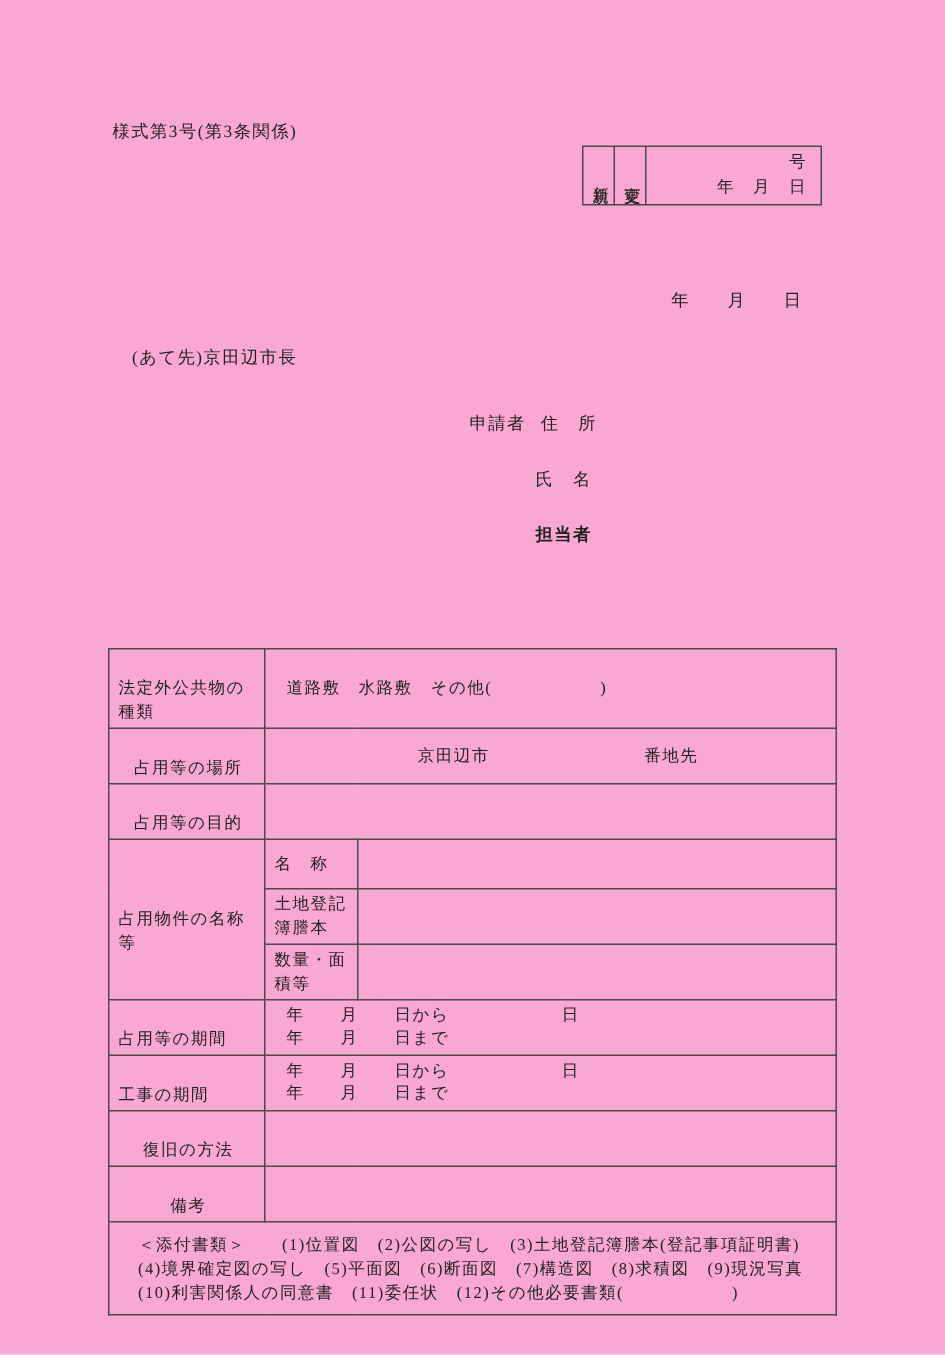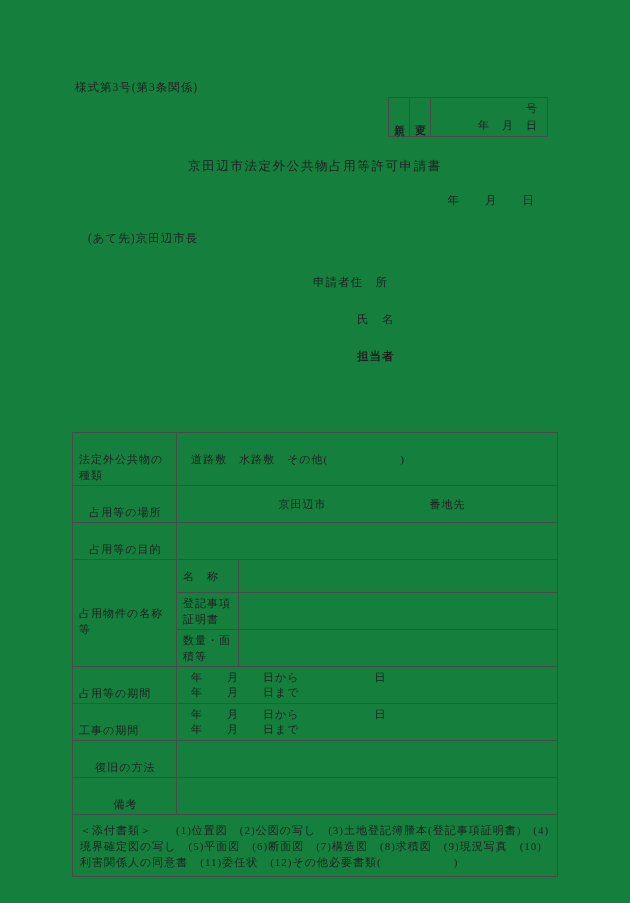--- a/index.html
+++ b/index.html
@@ -1,21 +1,21 @@
 <!DOCTYPE html>
 <html><head>
 <meta charset="utf-8">
 <style>
   * { margin:0; padding:0; box-sizing:border-box; }
   html,body { background:#e8e8e8; }
   .page {
     position:relative;
     width:630px; height:903px;
     margin:0 auto;
-    background:#15803d;
+    background:#f9a8d4;
     color:#1e1e1e;
     font-family:"Liberation Serif","DejaVu Serif",serif;
     font-size:11.5px;
     letter-spacing:1px;
     overflow:hidden;
   }
   .abs { position:absolute; }
 
   
   .form-number { left:75px; top:80px; }
@@ -35,21 +35,21 @@
     flex:1; display:flex; flex-direction:column;
     justify-content:space-between; padding:2px 9px;
     text-align:right; font-size:11px; line-height:17px;
   }
   .doc-title { left:0; right:0; top:158px; text-align:center; font-size:12.5px; letter-spacing:1.6px; }
   .title-date { top:193px; right:95px; }
   .addressee { left:88px; top:231px; }
 
   
   .applicant-line1 { left:313px; top:275px; }
-  .applicant-line1 .item-label { }
+  .applicant-line1 .item-label { margin-left:10px; }
   .applicant-line2 { left:357px; top:312px; }
   .applicant-line3 { left:357px; top:349px;font-weight:bold; }
   .applicant-line4 { left:357px; top:386px; }
   .phone-dash { margin-left:30px; letter-spacing:0; }
 
   .intro { left:85px; top:417px; letter-spacing:0.8px; }
 
   
   .table-wrap { left:72px; top:432px; width:486px; }
   table.main { width:100%; border-collapse:collapse; table-layout:fixed; }
@@ -62,21 +62,21 @@
   td.lbl { padding:18px 4px 2px 6px; }
   td.sublbl { padding:2px 3px 2px 6px; }
   td.val { padding:2px 4px 2px 14px; }
   tr.h34 { height:34px; } tr.h33 { height:33px; } tr.h32 { height:32px;text-align:center; }
   .place-suffix { margin-left:103px; }
   .period-cell { padding-left:62px; }
   .period-line { display:flex; line-height:15.5px; }
   .period-days { margin-left:75px; }
   td.attach {
     height:62px; vertical-align:middle;
-    padding:4px 7px; line-height:17px; letter-spacing:0.4px;
+    padding:4px 19px; line-height:17px; letter-spacing:0.4px;
   }
 </style>
 </head>
 <body>
 
 <div class="page">
 
   <div class="abs form-number">様式第3号(第3条関係)</div>
 
   <div class="abs status-box">
@@ -85,21 +85,20 @@
     </div>
     <div class="sb-vcell">
       <span class="sb-vtext">変更</span>
     </div>
     <div class="sb-right">
       <div>号</div>
       <div>年　月　日</div>
     </div>
   </div>
 
-  <div class="abs doc-title">京田辺市法定外公共物占用等許可申請書</div>
 
   <div class="abs title-date">年　　月　　日</div>
 
   <div class="abs addressee">(あて先)京田辺市長</div>
 
   <div class="abs applicant-line1">
     <span>申請者</span><span class="item-label">住　所</span>
   </div>
   <div class="abs applicant-line2">氏　名</div>
   <div class="abs applicant-line3">担当者</div>
@@ -130,21 +129,21 @@
         <td class="lbl">占用等の目的</td>
         <td class="val" colspan="2"></td>
       </tr>
 
       <tr class="h33">
         <td class="lbl" rowspan="3">占用物件の名称等</td>
         <td class="sublbl">名　称</td>
         <td class="val"></td>
       </tr>
       <tr class="h33">
-        <td class="sublbl">登記事項証明書</td>
+        <td class="sublbl">土地登記簿謄本</td>
         <td class="val"></td>
       </tr>
       <tr class="h33">
         <td class="sublbl">数量・面積等</td>
         <td class="val"></td>
       </tr>
 
       <tr class="h33">
         <td class="lbl">占用等の期間</td>
         <td class="val period-cell" colspan="2">

